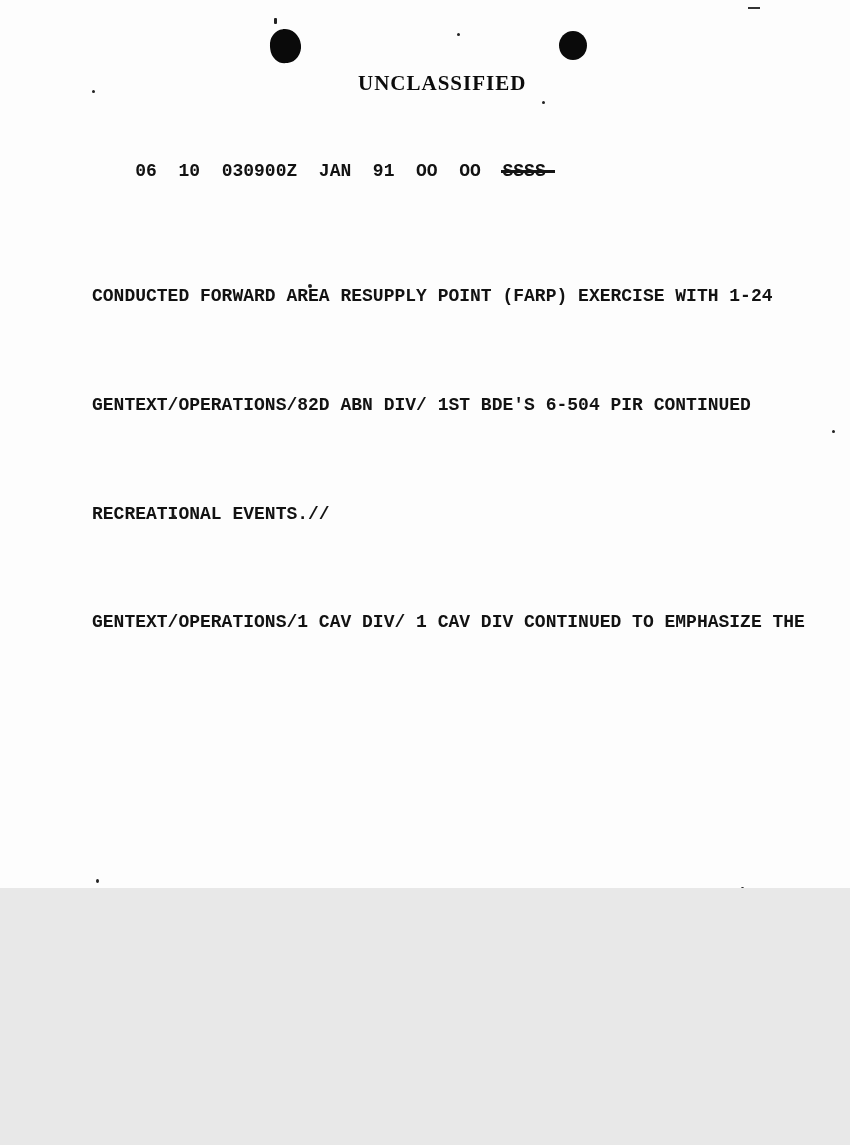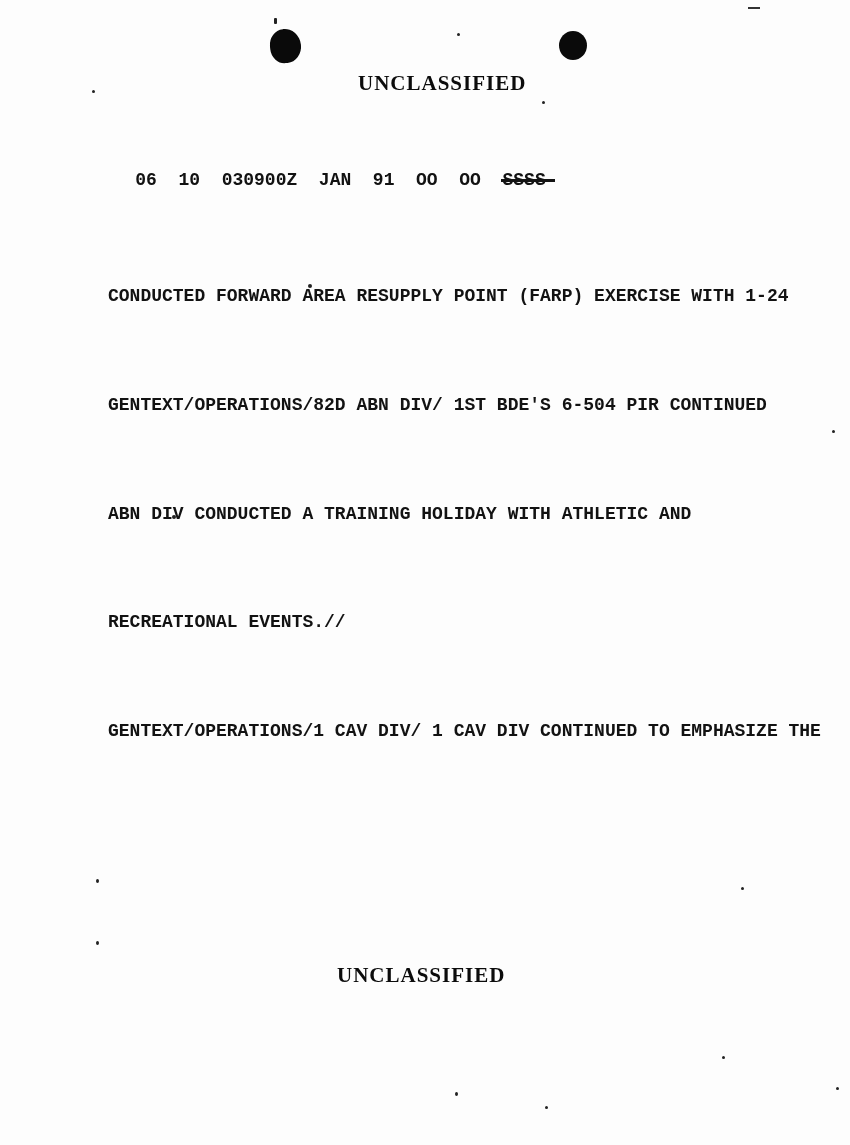--- a/index.html
+++ b/index.html
@@ -3,21 +3,21 @@
 <meta charset="utf-8">
 <style>
   html, body {
     margin: 0;
     padding: 0;
     background: #e8e8e8;
   }
   .page {
     position: relative;
     width: 850px;
-    height: 1145px;
+    height: 888px;
     margin: 0 auto;
     background: #fdfdfd;
     overflow: hidden;
     color: #111;
   }
   
   .ink-blot {
     position: absolute;
     background: #0a0a0a;
     border-radius: 50%;
@@ -40,21 +40,21 @@
   .mono {
     font-family: "Liberation Mono", "DejaVu Sans Mono", monospace;
     font-weight: 700;
     font-size: 18px;
     color: #121212;
     white-space: pre;
   }
   .msg-header {
     position: absolute;
     left: 92px;
-    top: 150px;
+    top: 141px;
     line-height: 20px;
   }
   .strike {
     position: relative;
     display: inline-block;
   }
   .strike::after {
     content: "";
     position: absolute;
     left: -1px;
@@ -62,21 +62,21 @@
     top: 9px;
     height: 2.5px;
     background: #141414;
   }
   .msg-body {
     position: absolute;
     left: 92px;
     top: 206px;
     line-height: 36.2px;
   }
-  .msg-body .line { height: 36.2px; margin-left: 16px; }
+  .msg-body .line { height: 36.2px; }
   
   .speck {
     position: absolute;
     background: #222;
     border-radius: 50%;
   }
   .dash {
     position: absolute;
     background: #333;
   }
@@ -91,21 +91,20 @@
 
   <div class="classification top">UNCLASSIFIED</div>
 
   <div class="msg-header mono">
     <span>06  10  030900Z  JAN  91  OO  OO  </span><span class="strike">SSSS</span>
   </div>
 
   <div class="msg-body mono">
     <div class="line">CONDUCTED FORWARD AREA RESUPPLY POINT (FARP) EXERCISE WITH 1-24</div>
     <div class="line">GENTEXT/OPERATIONS/82D ABN DIV/ 1ST BDE'S 6-504 PIR CONTINUED</div>
-    <div class="line">ABN DIV CONDUCTED A TRAINING HOLIDAY WITH ATHLETIC AND</div>
     <div class="line">RECREATIONAL EVENTS.//</div>
     <div class="line">GENTEXT/OPERATIONS/1 CAV DIV/ 1 CAV DIV CONTINUED TO EMPHASIZE THE</div>
     
     
     
     
     
     
     
     

